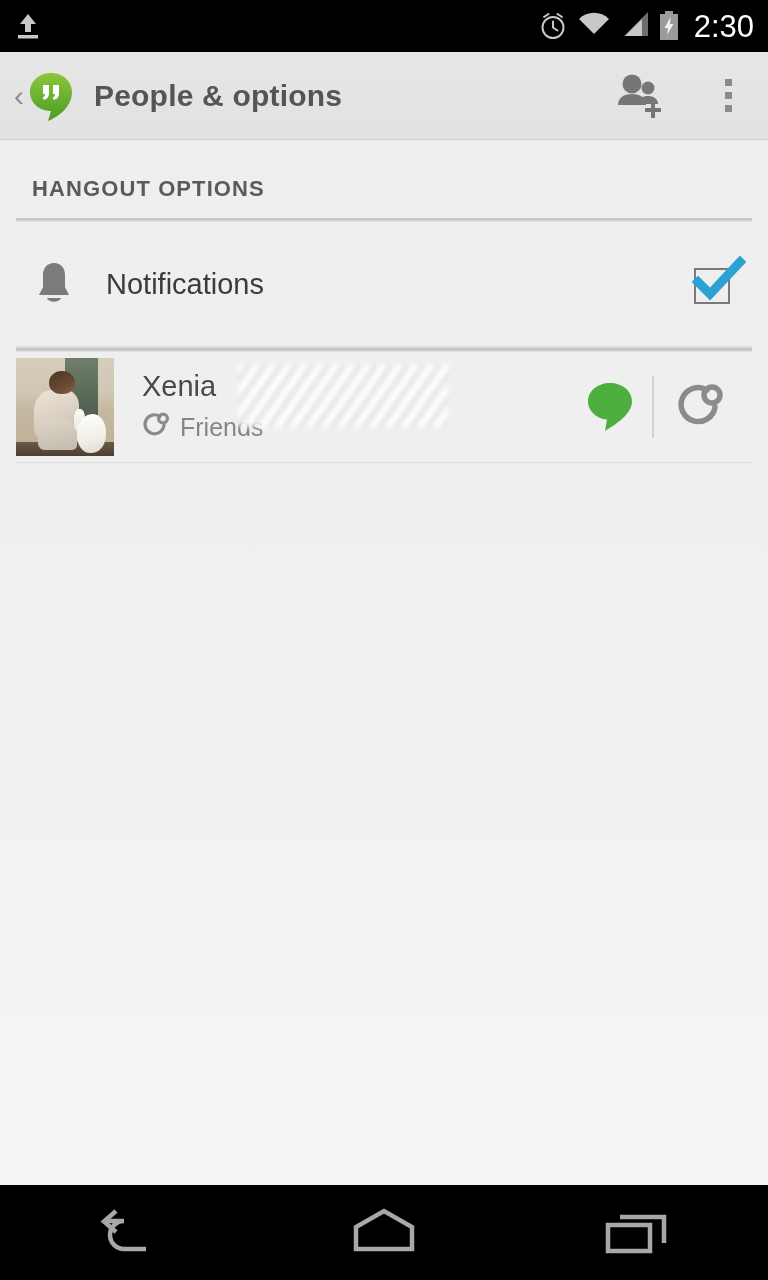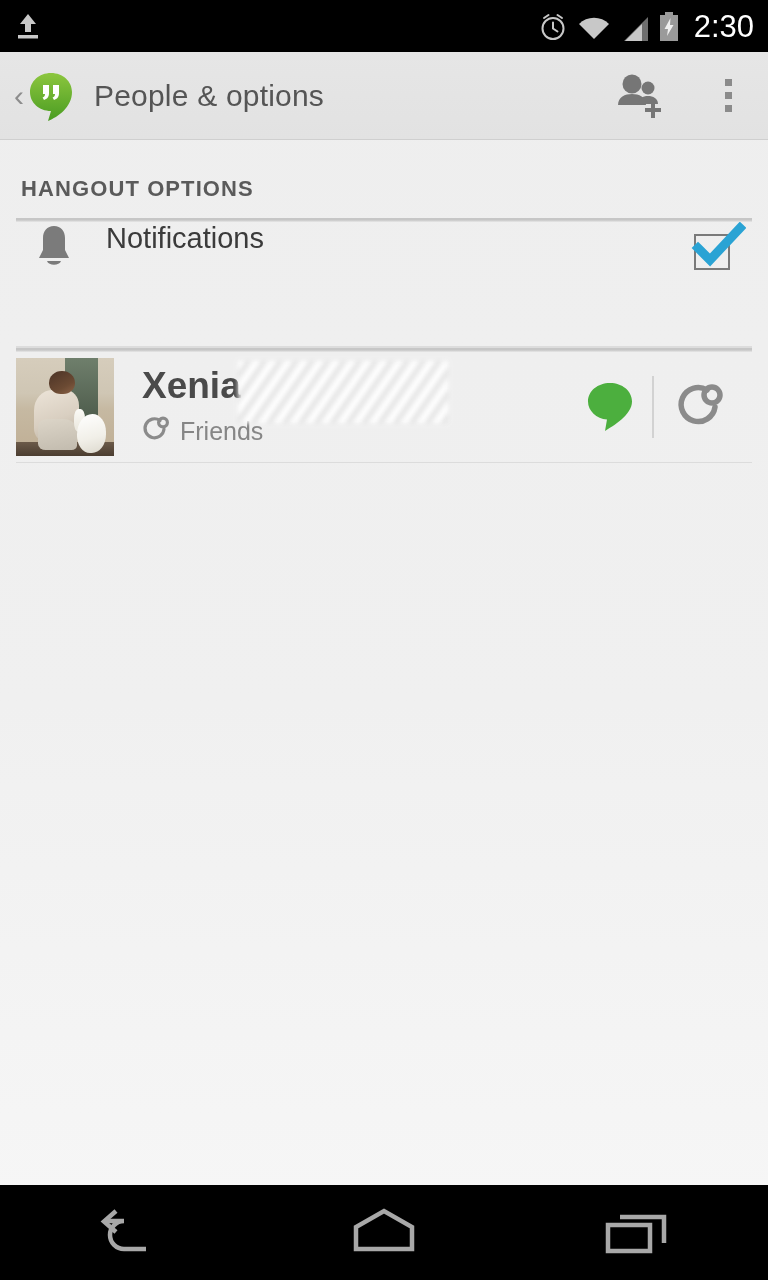--- a/index.html
+++ b/index.html
@@ -17,21 +17,21 @@
   }
 
   
   .status-bar {
     height: 52px; background: #000000;
     display: flex; align-items: center;
     padding: 0 14px; flex: 0 0 52px;
   }
   .status-left { display: flex; align-items: center; gap: 10px; }
   .status-right {
-    margin-left: auto; display: flex; align-items: flex-end; gap: 9px;
+    margin-left: auto; display: flex; align-items: flex-start; gap: 9px;
   }
   .status-clock {
     color: #ffffff; font-size: 31px; letter-spacing: 0px;
     margin-left: 6px; font-weight: 400; line-height: 1;
   }
   .sb-icon { display: block; }
 
   
   .action-bar {
     height: 88px; flex: 0 0 88px;
@@ -39,47 +39,47 @@
     border-bottom: 1px solid #cfcfcf;
     display: flex; align-items: center; padding: 0 12px 0 8px;
   }
   .up-caret {
     color: #8d8d8d; font-size: 30px; line-height: 1;
     padding: 0 4px 0 6px; font-weight: 300;
   }
   .app-logo { width: 46px; height: 50px; position: relative; flex: 0 0 46px; }
   .ab-title {
     font-size: 30px; color: #555555; margin-left: 20px;
-    font-weight: 400; letter-spacing: 0.2px; white-space: nowrap;
+    font-weight: 700; letter-spacing: 0.2px; white-space: nowrap;
   }
   .ab-actions { margin-left: auto; display: flex; align-items: center; gap: 30px; }
   .ab-btn {
     width: 56px; height: 56px; display: flex;
     align-items: center; justify-content: center;
   }
   .overflow-dots {
     width: 56px; height: 56px; display: flex; flex-direction: column;
     align-items: center; justify-content: center; gap: 6px;
   }
   .overflow-dots i { width: 7px; height: 7px; background: #8b8b8b; display: block; }
 
   
   .content { flex: 1 1 auto; position: relative; overflow: hidden; }
 
   .section-header {
     font-size: 22px; font-weight: bold; color: #5a5a5a;
-    letter-spacing: 1.1px; padding: 36px 0 16px 21px;
+    letter-spacing: 1.1px; padding: 36px 0 16px 32px;
   }
   .section-rule {
     height: 4px; margin: 0 16px;
     background: linear-gradient(180deg, #c6c6c6 0%, #c6c6c6 50%, #e8e8e8 100%);
   }
 
   .opt-row {
-    height: 124px; display: flex; align-items: flex-start;
+    height: 124px; display: flex; align-items: center;
     padding: 0 22px 0 16px; position: relative;
   }
   .opt-icon {
     width: 76px; flex: 0 0 76px; display: flex;
     align-items: center; justify-content: center;
   }
   .opt-label {
     font-size: 29px; color: #3b3b3b; font-weight: 400;
     margin-left: 14px; white-space: nowrap;
   }
@@ -143,21 +143,21 @@
     border-radius: 40%;
     background: linear-gradient(180deg, #fbfaf6 0%, #e9e6dc 100%);
   }
   .avatar .a-floor {
     position: absolute; left: 0; bottom: 0; width: 100%; height: 14%;
     background: linear-gradient(180deg, #6b5a49 0%, #4b3d30 100%);
   }
 
   .person-main { margin-left: 28px; flex: 1 1 auto; position: relative; }
   .person-name {
-    font-size: 37px; color: #4a4a4a; font-weight: 700;
+    font-size: 29px; color: #4a4a4a; font-weight: 400;
     line-height: 1.05; white-space: nowrap;
   }
   .person-sub {
     display: flex; align-items: center; gap: 10px; margin-top: 10px;
   }
   .person-sub-label { font-size: 25px; color: #868686; }
   .name-blur {
     position: absolute; left: 96px; top: -6px;
     width: 210px; height: 62px; pointer-events: none;
     background:

